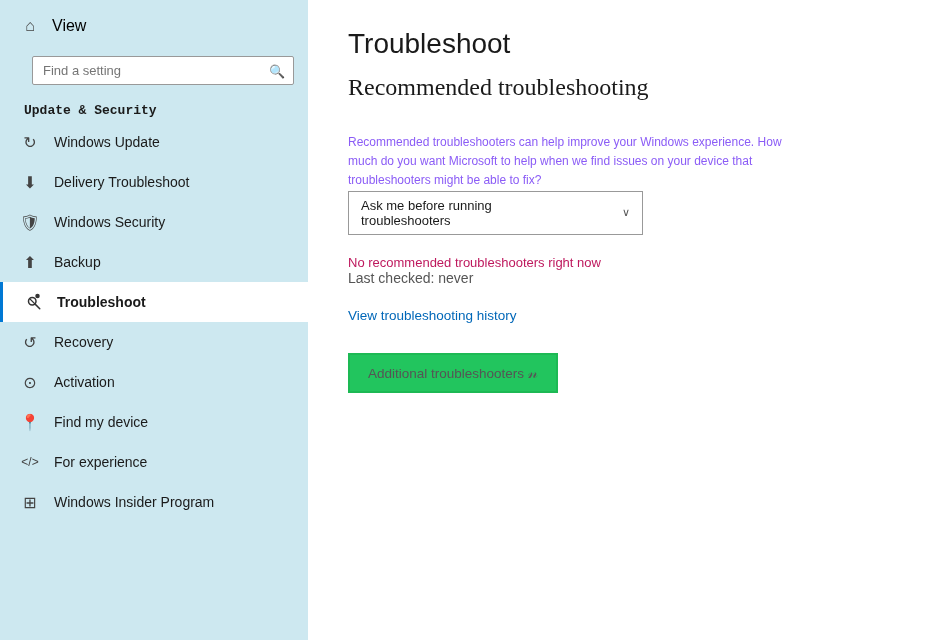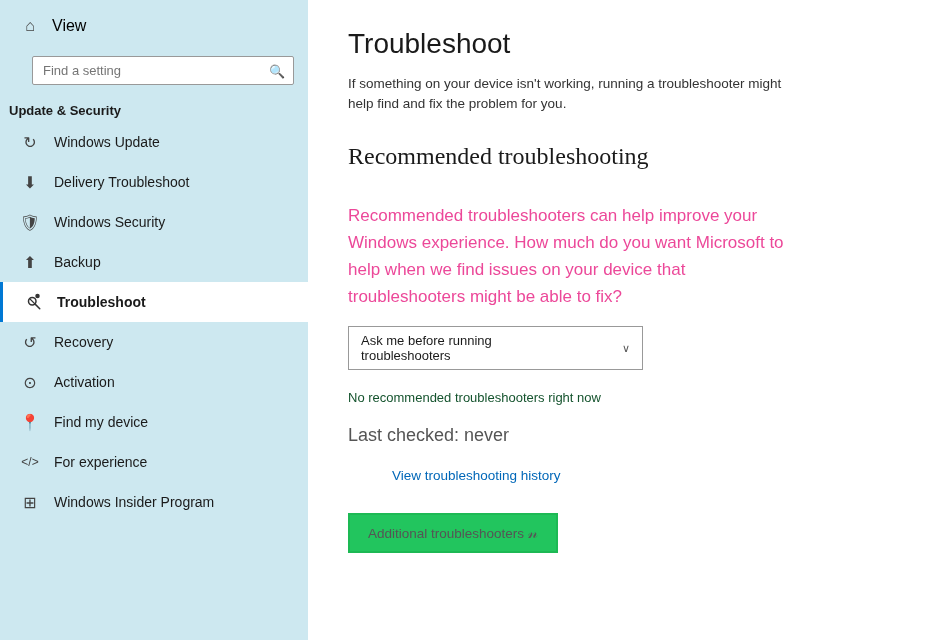--- a/index.html
+++ b/index.html
@@ -53,21 +53,22 @@
       top: 50%;
       transform: translateY(-50%);
       color: #555;
       font-size: 13px;
     }
 
     .sidebar-section-title {
       font-size: 13px;
       font-weight: 700;
       color: #1a1a1a;
-      padding: 8px 20px 4px 9px;
+      padding: 8px 20px 4px 24px;
+      font-family: Liberation Mono, monospace;
     }
 
     .sidebar-item {
       display: flex;
       align-items: center;
       padding: 10px 20px;
       cursor: pointer;
       gap: 14px;
       font-size: 14px;
       color: #1a1a1a;
@@ -116,62 +117,61 @@
 
     .section-title {
       font-size: 24px;
       font-weight: 400;
       color: #1a1a1a;
       margin-bottom: 32px;
       font-family: Liberation Serif, serif;
     }
 
     .section-description {
-      font-size: 17px;
-      color: #ec4899;
+      font-size: 12px;
+      color: #8b5cf6;
       line-height: 1.6;
-      margin-bottom: 16px;
+      margin-bottom: 0;
       max-width: 440px;
     }
 
     .dropdown-select {
       display: flex;
       align-items: center;
       border: 1px solid #999;
       padding: 6px 12px;
       background: white;
       cursor: pointer;
       font-size: 13px;
       color: #1a1a1a;
       gap: 62px;
       width: 295px;
       margin-bottom: 20px;
     }
     .dropdown-arrow { font-size: 11px; color: #555; }
 
     .no-troubleshooters {
       font-size: 13px;
-      color: #14532d;
-      margin-bottom: 20px;
+      color: #be185d;
+      margin-bottom: 0;
     }
 
     .last-checked {
-      font-size: 18px;
+      font-size: 14px;
       color: #555;
       margin-bottom: 20px;
     }
 
     .view-history-link {
       display: inline-block;
       color: #0067b8;
       font-size: 13.5px;
       cursor: pointer;
       text-decoration: none;
       margin-bottom: 22px;
-      margin-left: 44px;
     }
 
     .additional-button {
       display: inline-block;
       border: 2px solid #1db954;
       padding: 9px 18px;
       font-size: 13.5px;
       color: #555;
       cursor: pointer;
       background: #22c55e;
@@ -250,21 +250,20 @@
     <span class="item-label">For experience</span>
   </div>
   <div class="sidebar-item">
     <div class="sidebar-icon">⊞</div>
     <span class="item-label">Windows Insider Program</span>
   </div>
 </div>
 
 <div class="main-content">
   <h1 class="page-title">Troubleshoot</h1>
-  <p class="page-description">If something on your device isn't working, running a troubleshooter might help find and fix the problem for you.</p>
 
   <h2 class="section-title">Recommended troubleshooting</h2>
   <p class="section-description">Recommended troubleshooters can help improve your Windows experience. How much do you want Microsoft to help when we find issues on your device that troubleshooters might be able to fix?</p>
 
   <div class="dropdown-select">
     <span>Ask me before running troubleshooters</span>
     <span class="dropdown-arrow">∨</span>
   </div>
 
   <p class="no-troubleshooters">No recommended troubleshooters right now</p>

